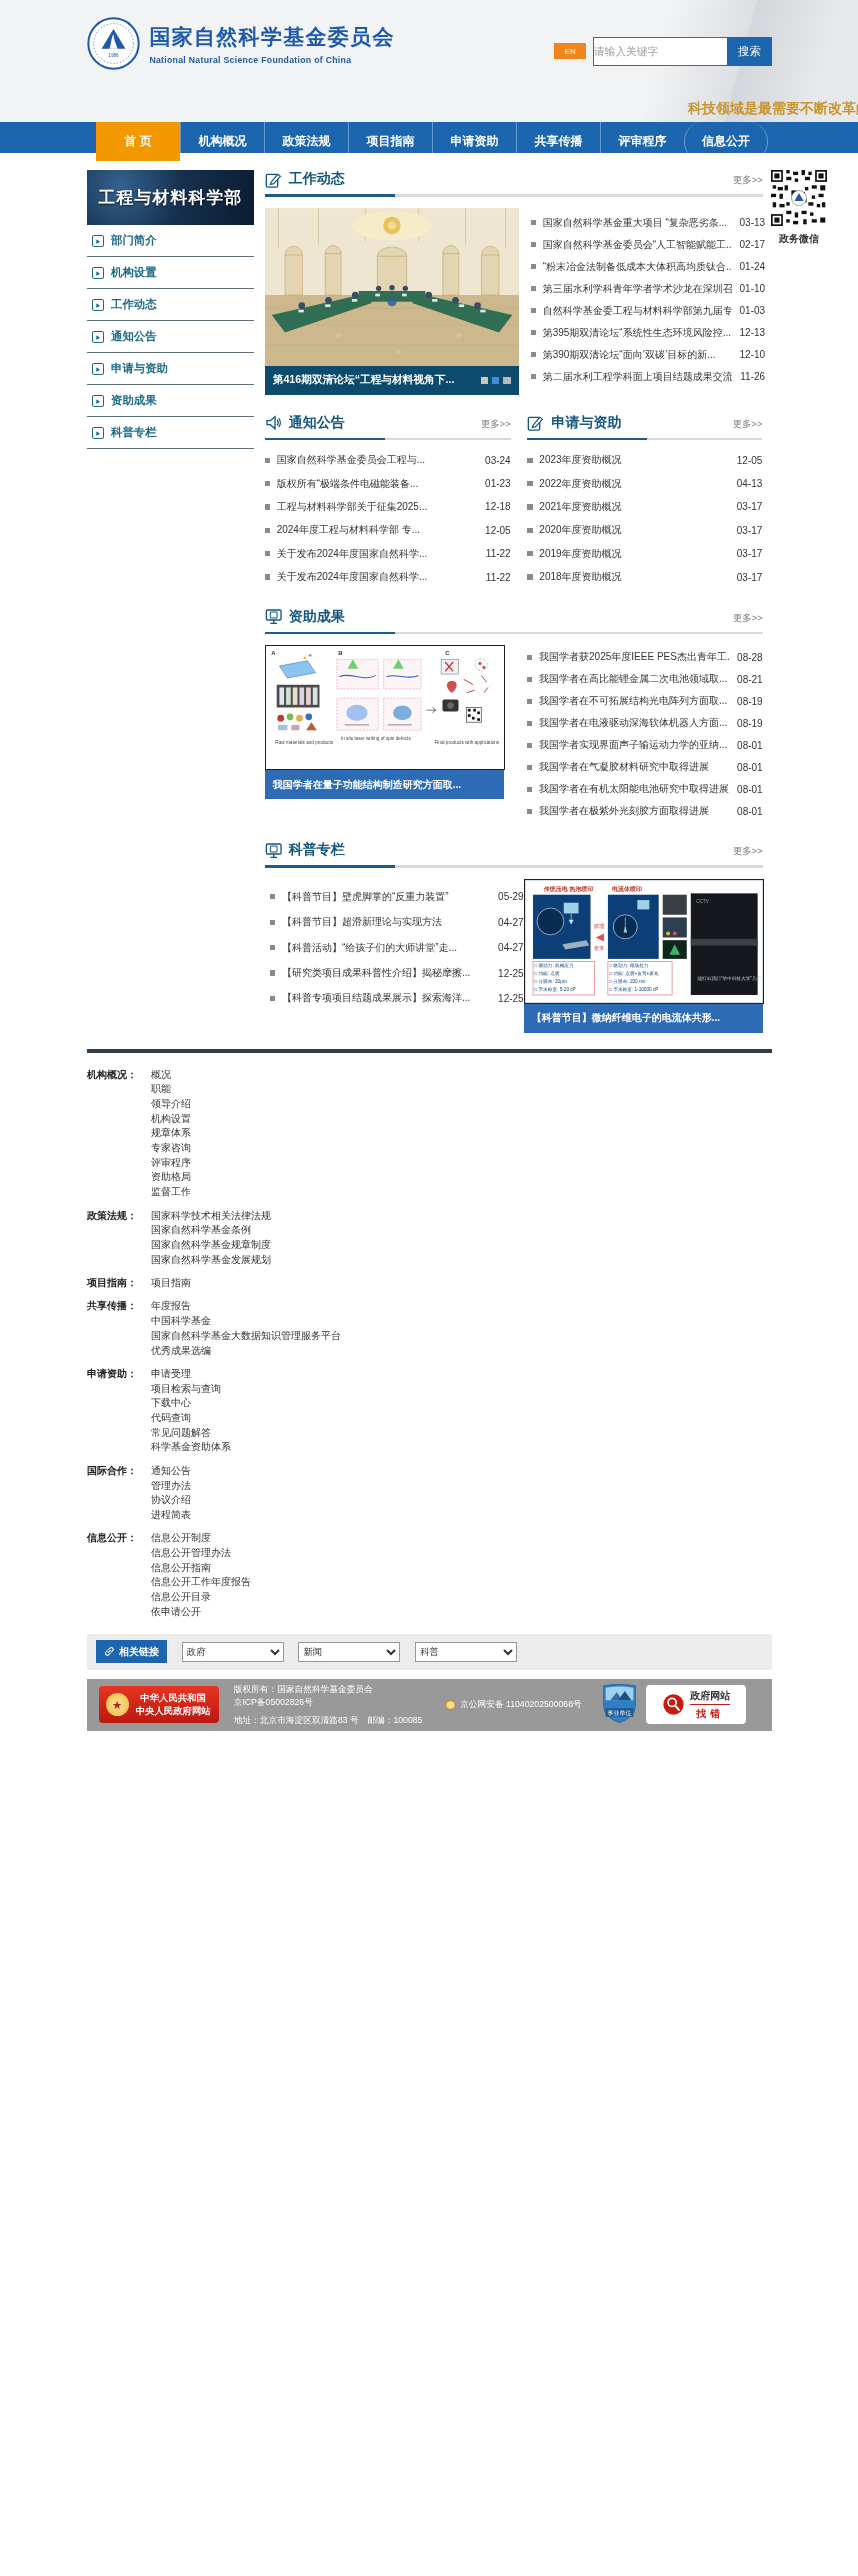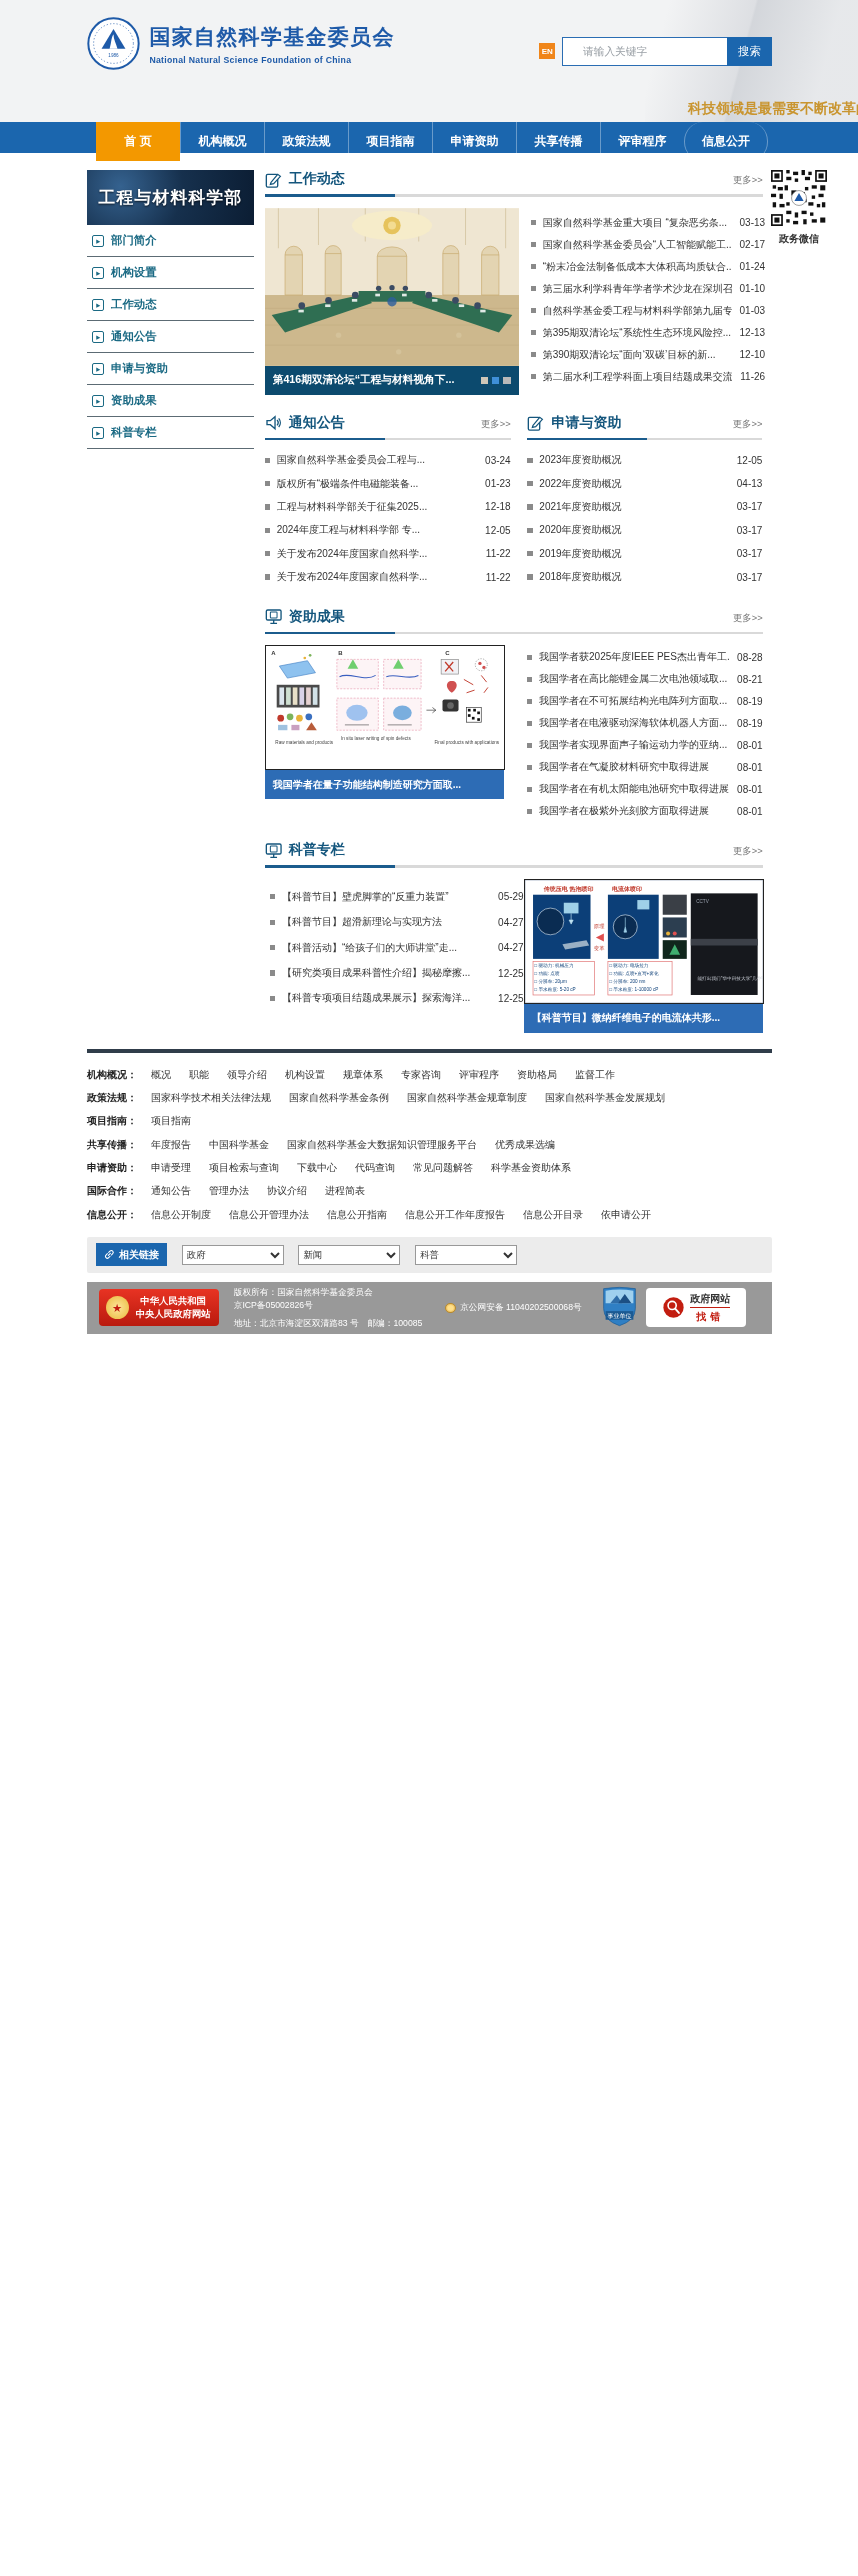--- a/index.html
+++ b/index.html
@@ -9,24 +9,24 @@
   
   .site-header{height:122px;background:#f2f3f4;position:relative;overflow:hidden;}
   .header-art{position:absolute;right:0;top:0;width:214px;height:122px;
     background:linear-gradient(105deg,rgba(226,228,231,0) 10%,rgba(219,221,225,.9) 45%,rgba(208,211,216,.9) 46%,rgba(226,228,231,.7) 80%);}
   .header-inner{width:685px;margin-left:87px;padding-top:17.4px;display:flex;justify-content:space-between;position:relative;}
   .brand{display:flex;align-items:center;}
   .brand-text{margin-left:9.4px;}
   .site-title{font-size:21px;font-weight:bold;color:#1e5aa8;letter-spacing:1.3px;}
   .site-subtitle{font-size:8.7px;font-weight:bold;color:#1e5aa8;margin-top:4px;letter-spacing:0.3px;}
   .search-area{display:flex;align-items:center;margin-top:14.7px;}
-  .en-badge{width:16px;height:16px;background:#f08519;color:#fff;font-size:8px;font-weight:bold;
+  .en-badge{width:32px;height:16px;background:#f08519;color:#fff;font-size:8px;font-weight:normal;
     display:flex;align-items:center;justify-content:center;margin-right:6.7px;cursor:pointer;}
   .search-box{display:flex;}
-  .search-input{width:165px;height:29px;border:0.7px solid #2a6db3;border-right:none;padding:0 20px;font-size:10.7px;color:#555;outline:none;box-sizing:border-box;background:#fff;}
+  .search-input{width:134px;height:29px;border:0.7px solid #2a6db3;border-right:none;padding:0 0;font-size:10.7px;color:#555;outline:none;box-sizing:border-box;background:#fff;}
   .search-input::placeholder{color:#9aa0a6;}
   .search-btn{width:45px;height:29px;background:#1b66ae;color:#fff;border:none;font-size:11.4px;cursor:pointer;}
   .marquee{position:absolute;bottom:4px;right:-39px;color:#c9952f;font-size:14px;font-weight:bold;white-space:nowrap;}
 
   
   .main-nav{height:31px;background:#1b66ae;}
   .nav-inner{margin-left:96px;display:flex;height:39px;}
   .nav-item{width:84px;height:39px;line-height:39px;text-align:center;color:#fff;font-size:12px;font-weight:bold;
     border-left:0.7px solid rgba(255,255,255,.35);cursor:pointer;box-sizing:border-box;}
   .nav-item:last-child{border-right:0.7px solid rgba(255,255,255,.35);border-radius:19px;}
@@ -85,21 +85,21 @@
   .ach-list{margin-left:23.4px !important;margin-top:1.3px !important;}
   .sci-row{display:flex;margin-top:10.7px;}
   .sci-list{width:235px;flex:none;margin:5.3px 0 0 5.3px !important;}
   .sci-figure{margin-left:auto;}
 
   
   .foot-rule{height:4px;background:#303d4a;width:685px;margin:16px 0 0 87px;}
   .sitemap{width:685px;margin-left:87px;padding:14.7px 0 5.3px;}
   .sm-row{display:flex;margin-bottom:8.7px;font-size:10px;line-height:14.7px;}
   .sm-label{width:64px;font-weight:bold;color:#222;flex:none;}
-  .sm-links{display:flex;flex-wrap:wrap;}
+  .sm-links{display:flex;flex-wrap:wrap;flex-direction:column;}
   .sm-links a{color:#333;text-decoration:none;margin-right:18px;cursor:pointer;}
 
   .related{width:685px;margin-left:87px;background:#ececec;height:36px;display:flex;align-items:center;padding:0 9.4px;box-sizing:border-box;border-radius:2px;}
   .rel-label{background:#1b66ae;color:#fff;height:23px;display:flex;align-items:center;padding:0 8px;font-size:10px;font-weight:bold;}
   .rel-label svg{margin-right:4px;}
   .related select{margin-left:14.7px;width:102px;height:20px;border:0.7px solid #999;background:#fff;font-size:9.4px;color:#333;font-family:inherit;}
 
   .bottom-bar{width:685px;margin-left:87px;margin-top:9.4px;background:#999;height:52px;display:flex;align-items:center;padding:0 12px;box-sizing:border-box;color:#fff;}
   .gov-badge{width:120px;height:37px;background:linear-gradient(#e83323,#b91a0e);border-radius:4px;display:flex;align-items:center;padding:0 6.7px;box-sizing:border-box;flex:none;cursor:pointer;}
   .emblem{width:23px;height:23px;border-radius:50%;background:radial-gradient(#ffe59a,#e8b83a);color:#c21d10;display:flex;align-items:center;justify-content:center;font-size:11.4px;flex:none;}

